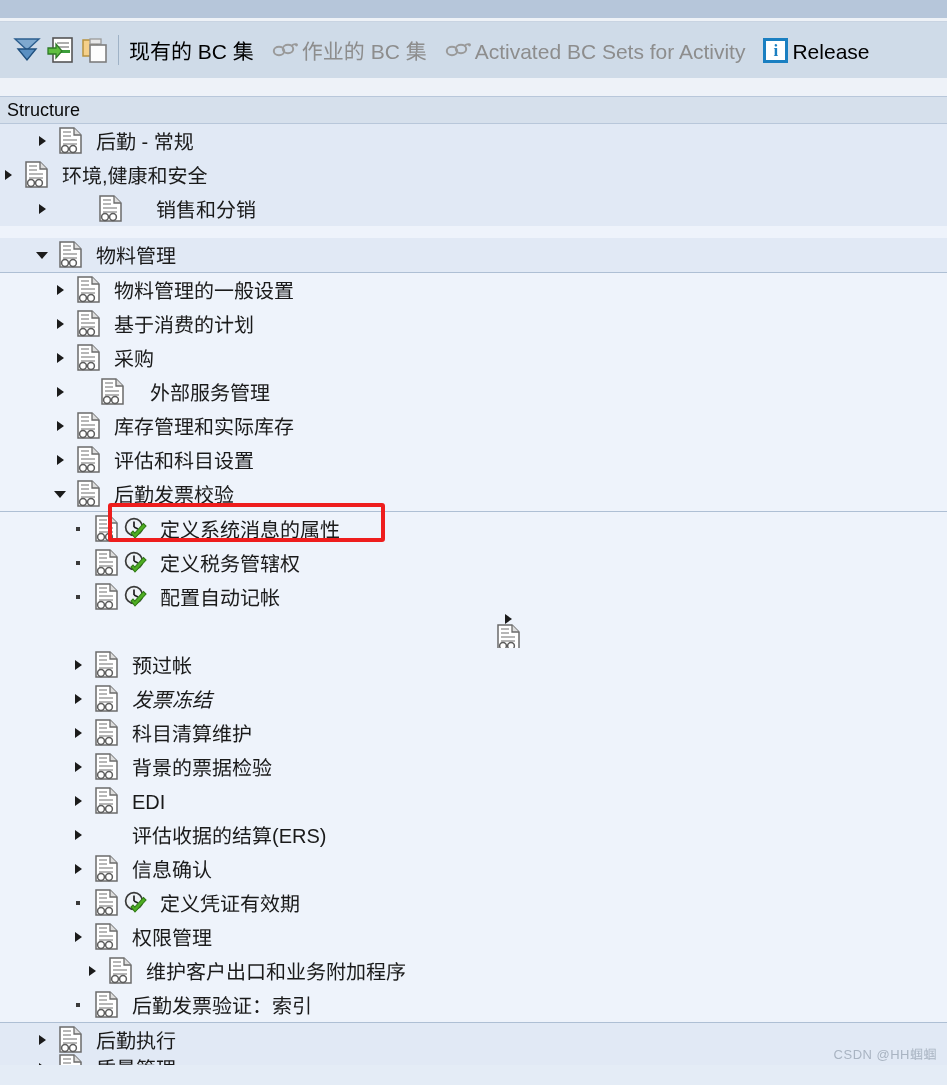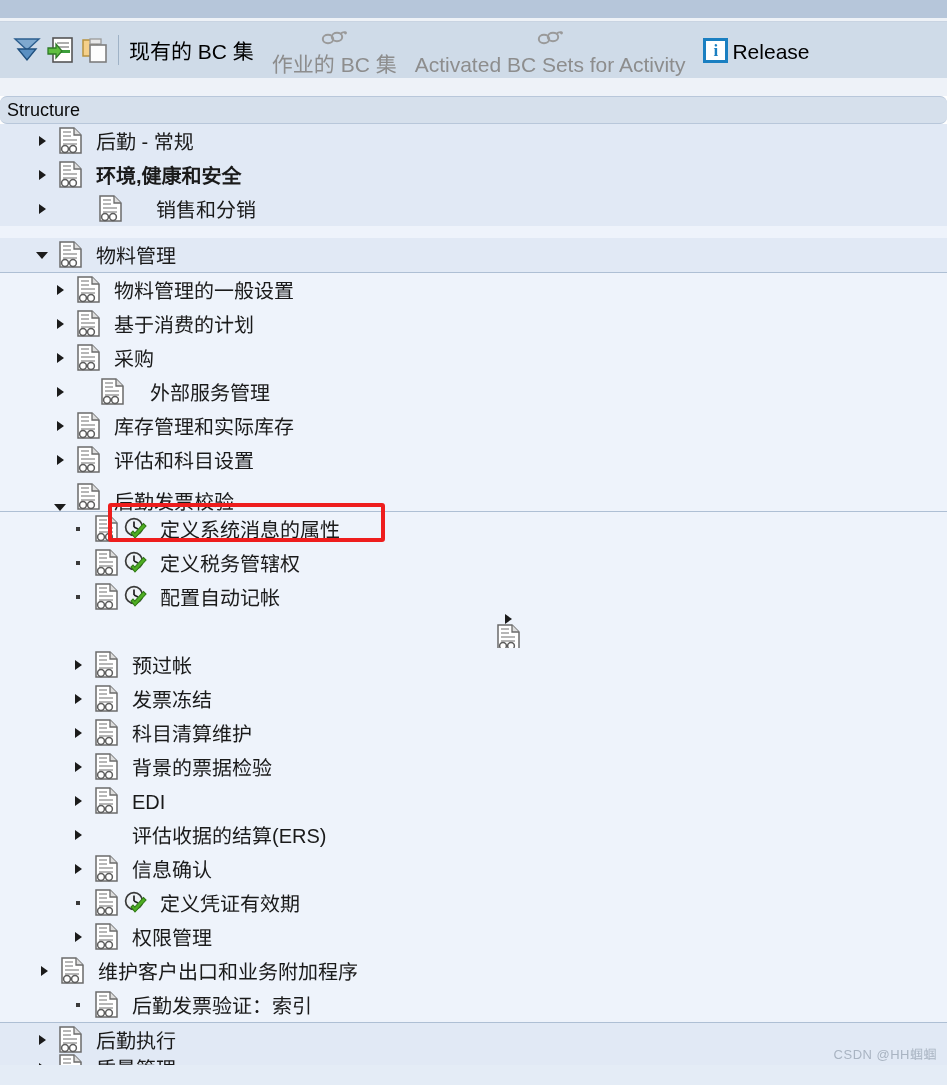--- a/index.html
+++ b/index.html
@@ -67,21 +67,21 @@
   .tb-text-btn {
     display: inline-flex;
     align-items: center;
     gap: 4px;
     font-size: 21px;
     color: #000000;
     margin-right: 18px;
     flex: 0 0 auto;
     line-height: 1;
   }
-  .tb-text-btn.disabled { color: #8d8d8d; flex-direction: column; }
+  .tb-text-btn.disabled { color: #8d8d8d; }
   .tb-text-btn .lbl { position: relative; top: 1px; }
 
   
   .chain-ico { width: 26px; height: 22px; flex: 0 0 auto; }
 
   
   .info-ico {
     width: 25px; height: 25px;
     border: 3px solid #1a7fc1;
     background: #ffffff;
@@ -105,21 +105,20 @@
     height: 28px;
     background: #d6e0ec;
     border-top: 1px solid #b8c7da;
     border-bottom: 1px solid #b8c7da;
     display: flex;
     align-items: center;
     padding-left: 7px;
     box-sizing: border-box;
     font-size: 18px;
     color: #0a0a0a;
-    border-radius: 7px;
   }
 
   
   #tree {
     position: relative;
     background: #eef3fb;
   }
   .grp-dark { background: #e1e9f5; }
   .grp-light { background: #eef3fb; }
   .grp-sep-bottom { border-bottom: 1px solid #aebfd4; }
@@ -289,21 +288,21 @@
             <line x1="5" y1="5" x2="13" y2="5" stroke="#8e8e8e" stroke-width="1.3"></line>
             <line x1="5" y1="9" x2="13" y2="9" stroke="#8e8e8e" stroke-width="1.3"></line>
             <line x1="5" y1="13" x2="19" y2="13" stroke="#8e8e8e" stroke-width="1.3"></line>
             <line x1="5" y1="17" x2="19" y2="17" stroke="#8e8e8e" stroke-width="1.3"></line>
             <circle cx="7" cy="22" r="3.4" fill="#ffffff" stroke="#5d5d5d" stroke-width="1.5"></circle>
             <circle cx="15" cy="22" r="3.4" fill="#ffffff" stroke="#5d5d5d" stroke-width="1.5"></circle>
             <line x1="10.4" y1="22" x2="11.6" y2="22" stroke="#5d5d5d" stroke-width="1.5"></line>
           </svg></span>
         <span class="label">后勤 - 常规</span>
       </div>
-      <div class="row l0 grp-dark" style="padding-left: 34px; font-weight: bold;">
+      <div class="row l0 grp-dark" style="">
         <span class="twisty">
           <span class="arrow-right"></span>
         </span>
         <span style="width: 8px; flex: 0 0 auto;"></span>
         <span class="doc-ico"><svg width="26" height="28" viewBox="0 0 26 28" aria-hidden="true">
             <path d="M2,1 L16,1 L23,8 L23,26 L2,26 Z" fill="#ffffff" stroke="#6b6b6b" stroke-width="1.5"></path>
             <path d="M16,1 L16,8 L23,8" fill="#dddddd" stroke="#6b6b6b" stroke-width="1.3"></path>
             <line x1="5" y1="5" x2="13" y2="5" stroke="#8e8e8e" stroke-width="1.3"></line>
             <line x1="5" y1="9" x2="13" y2="9" stroke="#8e8e8e" stroke-width="1.3"></line>
             <line x1="5" y1="13" x2="19" y2="13" stroke="#8e8e8e" stroke-width="1.3"></line>
@@ -451,21 +450,21 @@
             <line x1="5" y1="5" x2="13" y2="5" stroke="#8e8e8e" stroke-width="1.3"></line>
             <line x1="5" y1="9" x2="13" y2="9" stroke="#8e8e8e" stroke-width="1.3"></line>
             <line x1="5" y1="13" x2="19" y2="13" stroke="#8e8e8e" stroke-width="1.3"></line>
             <line x1="5" y1="17" x2="19" y2="17" stroke="#8e8e8e" stroke-width="1.3"></line>
             <circle cx="7" cy="22" r="3.4" fill="#ffffff" stroke="#5d5d5d" stroke-width="1.5"></circle>
             <circle cx="15" cy="22" r="3.4" fill="#ffffff" stroke="#5d5d5d" stroke-width="1.5"></circle>
             <line x1="10.4" y1="22" x2="11.6" y2="22" stroke="#5d5d5d" stroke-width="1.5"></line>
           </svg></span>
         <span class="label">评估和科目设置</span>
       </div>
-      <div class="row l1 grp-light grp-sep-bottom" style="padding-left: 52px; align-items: flex-end;">
+      <div class="row l1 grp-light grp-sep-bottom" style="padding-left: 52px;">
         <span class="twisty">
           <span class="arrow-down"></span>
         </span>
         <span style="width: 8px; flex: 0 0 auto;"></span>
         <span class="doc-ico"><svg width="26" height="28" viewBox="0 0 26 28" aria-hidden="true">
             <path d="M2,1 L16,1 L23,8 L23,26 L2,26 Z" fill="#ffffff" stroke="#6b6b6b" stroke-width="1.5"></path>
             <path d="M16,1 L16,8 L23,8" fill="#dddddd" stroke="#6b6b6b" stroke-width="1.3"></path>
             <line x1="5" y1="5" x2="13" y2="5" stroke="#8e8e8e" stroke-width="1.3"></line>
             <line x1="5" y1="9" x2="13" y2="9" stroke="#8e8e8e" stroke-width="1.3"></line>
             <line x1="5" y1="13" x2="19" y2="13" stroke="#8e8e8e" stroke-width="1.3"></line>
@@ -577,21 +576,21 @@
             <line x1="5" y1="5" x2="13" y2="5" stroke="#8e8e8e" stroke-width="1.3"></line>
             <line x1="5" y1="9" x2="13" y2="9" stroke="#8e8e8e" stroke-width="1.3"></line>
             <line x1="5" y1="13" x2="19" y2="13" stroke="#8e8e8e" stroke-width="1.3"></line>
             <line x1="5" y1="17" x2="19" y2="17" stroke="#8e8e8e" stroke-width="1.3"></line>
             <circle cx="7" cy="22" r="3.4" fill="#ffffff" stroke="#5d5d5d" stroke-width="1.5"></circle>
             <circle cx="15" cy="22" r="3.4" fill="#ffffff" stroke="#5d5d5d" stroke-width="1.5"></circle>
             <line x1="10.4" y1="22" x2="11.6" y2="22" stroke="#5d5d5d" stroke-width="1.5"></line>
           </svg></span>
         <span class="label">预过帐</span>
       </div>
-      <div class="row l2 grp-light" style="padding-left: 70px;">
+      <div class="row l2 grp-light" style="padding-left: 70px; font-style: italic;">
         <span class="twisty">
           <span class="arrow-right"></span>
         </span>
         <span style="width: 8px; flex: 0 0 auto;"></span>
         <span class="doc-ico"><svg width="26" height="28" viewBox="0 0 26 28" aria-hidden="true">
             <path d="M2,1 L16,1 L23,8 L23,26 L2,26 Z" fill="#ffffff" stroke="#6b6b6b" stroke-width="1.5"></path>
             <path d="M16,1 L16,8 L23,8" fill="#dddddd" stroke="#6b6b6b" stroke-width="1.3"></path>
             <line x1="5" y1="5" x2="13" y2="5" stroke="#8e8e8e" stroke-width="1.3"></line>
             <line x1="5" y1="9" x2="13" y2="9" stroke="#8e8e8e" stroke-width="1.3"></line>
             <line x1="5" y1="13" x2="19" y2="13" stroke="#8e8e8e" stroke-width="1.3"></line>
@@ -727,21 +726,21 @@
             <line x1="5" y1="5" x2="13" y2="5" stroke="#8e8e8e" stroke-width="1.3"></line>
             <line x1="5" y1="9" x2="13" y2="9" stroke="#8e8e8e" stroke-width="1.3"></line>
             <line x1="5" y1="13" x2="19" y2="13" stroke="#8e8e8e" stroke-width="1.3"></line>
             <line x1="5" y1="17" x2="19" y2="17" stroke="#8e8e8e" stroke-width="1.3"></line>
             <circle cx="7" cy="22" r="3.4" fill="#ffffff" stroke="#5d5d5d" stroke-width="1.5"></circle>
             <circle cx="15" cy="22" r="3.4" fill="#ffffff" stroke="#5d5d5d" stroke-width="1.5"></circle>
             <line x1="10.4" y1="22" x2="11.6" y2="22" stroke="#5d5d5d" stroke-width="1.5"></line>
           </svg></span>
         <span class="label">权限管理</span>
       </div>
-      <div class="row l2 grp-light" style="padding-left: 36px;">
+      <div class="row l2 grp-light" style="padding-left: 70px; margin-left: 14px;">
         <span class="twisty">
           <span class="arrow-right"></span>
         </span>
         <span style="width: 8px; flex: 0 0 auto;"></span>
         <span class="doc-ico"><svg width="26" height="28" viewBox="0 0 26 28" aria-hidden="true">
             <path d="M2,1 L16,1 L23,8 L23,26 L2,26 Z" fill="#ffffff" stroke="#6b6b6b" stroke-width="1.5"></path>
             <path d="M16,1 L16,8 L23,8" fill="#dddddd" stroke="#6b6b6b" stroke-width="1.3"></path>
             <line x1="5" y1="5" x2="13" y2="5" stroke="#8e8e8e" stroke-width="1.3"></line>
             <line x1="5" y1="9" x2="13" y2="9" stroke="#8e8e8e" stroke-width="1.3"></line>
             <line x1="5" y1="13" x2="19" y2="13" stroke="#8e8e8e" stroke-width="1.3"></line>

